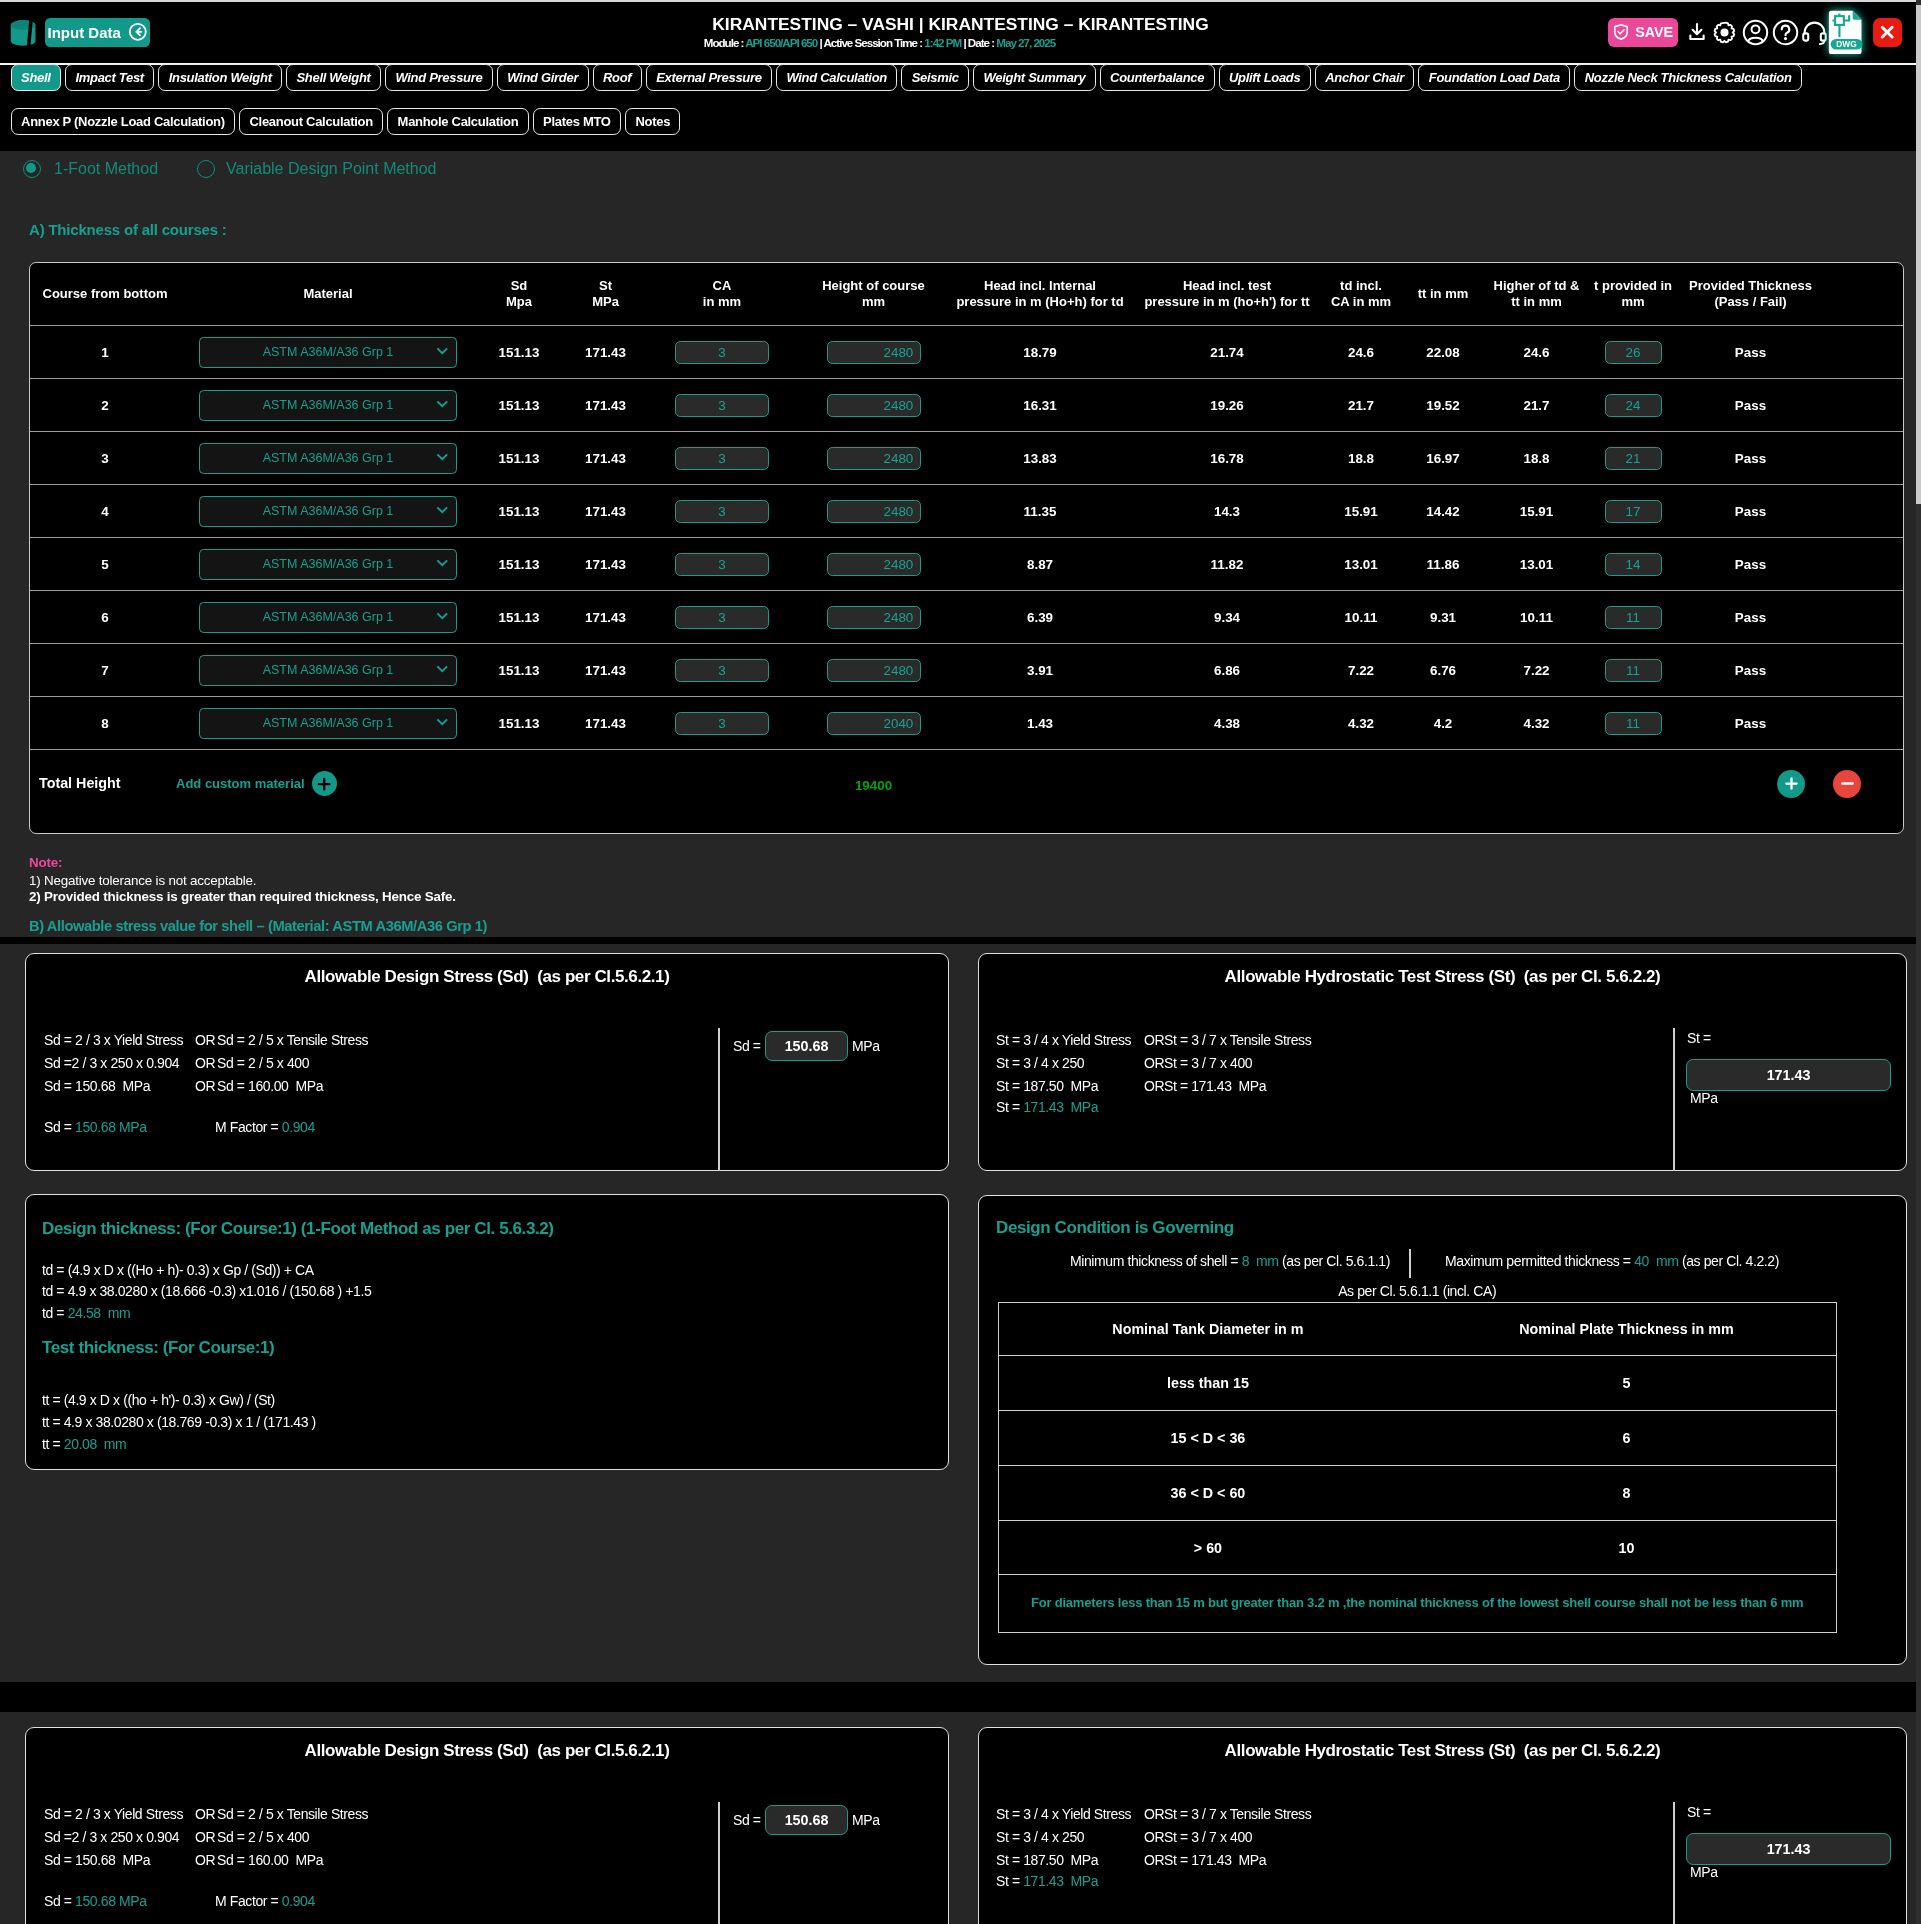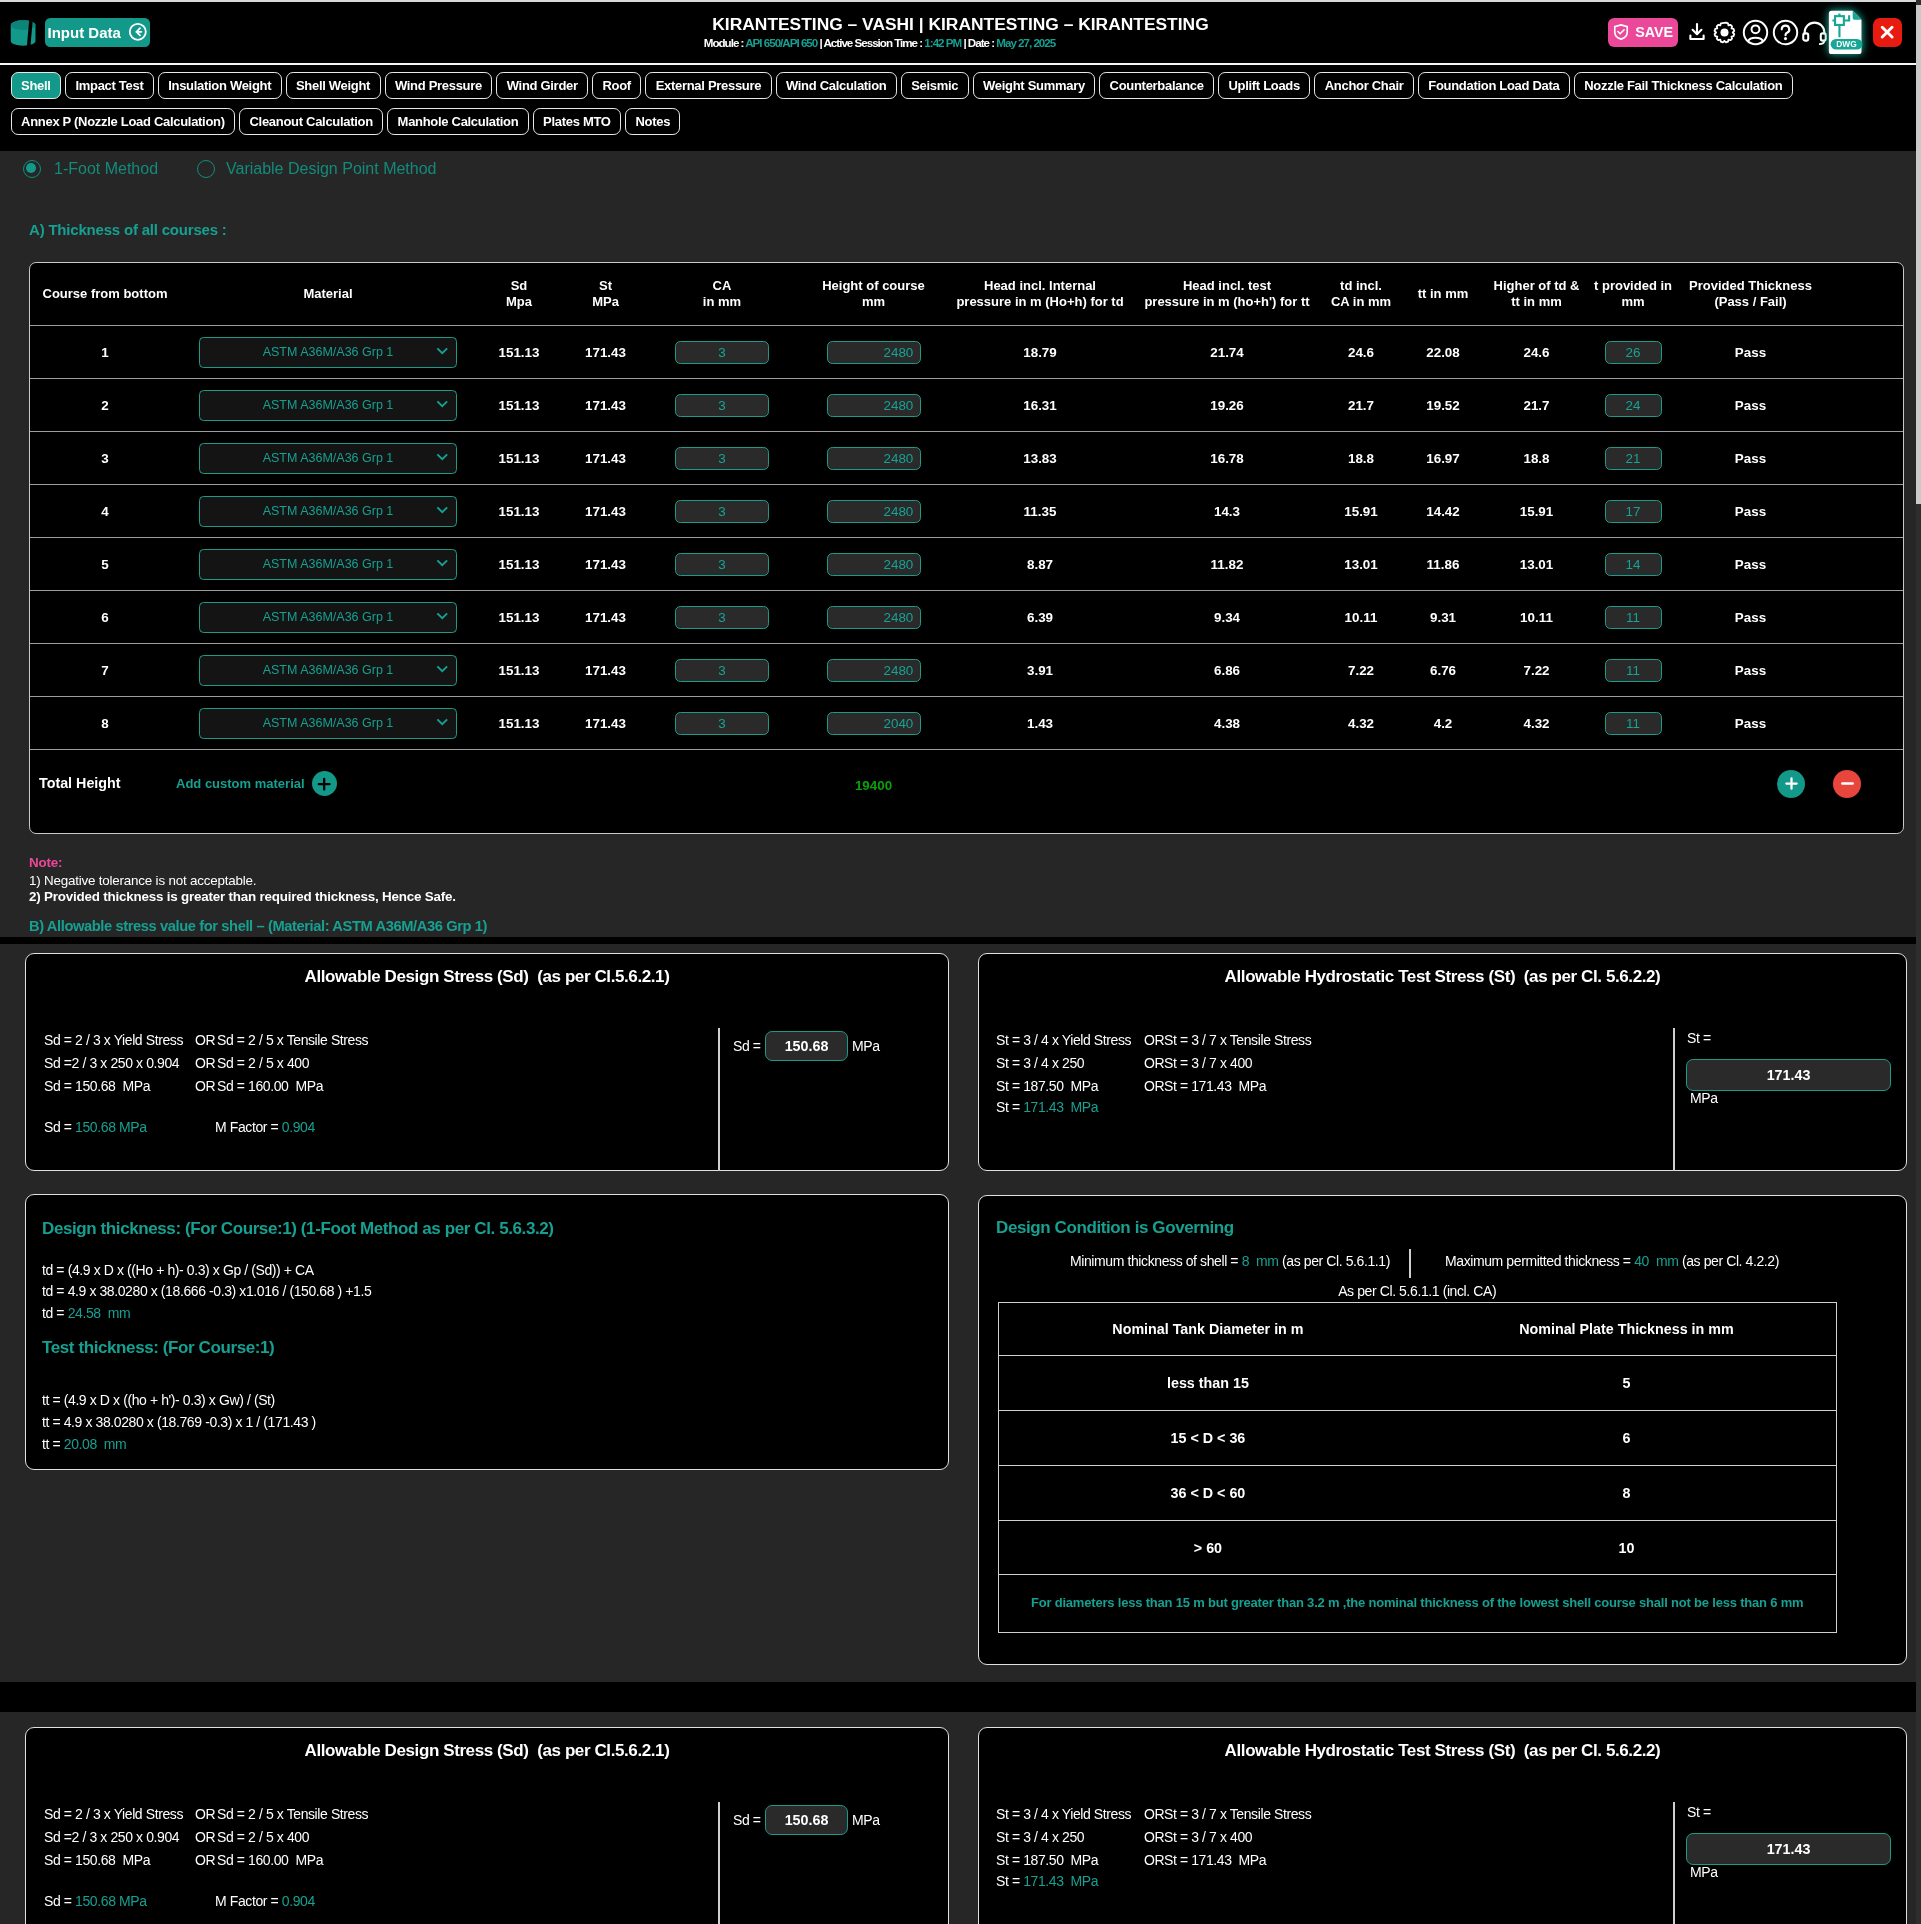--- a/index.html
+++ b/index.html
@@ -142,37 +142,37 @@
     <rect x="3" y="34" width="36" height="12" rx="6" fill="#17a796"></rect>
     <text x="21" y="43.5" text-anchor="middle" font-family="Liberation Sans" font-size="9.5" font-weight="bold" fill="#fff">DWG</text>
   </svg>
 </div>
 <div class="abs" id="btn-x">
   <svg width="14.3" height="14.3" viewBox="0 0 16 16">
       <path d="M2.5 2.5 L13.5 13.5 M13.5 2.5 L2.5 13.5" stroke="#fff" stroke-width="3.2" stroke-linecap="round"></path>
     </svg>
 </div>
 
-<div class="tabrow" style="top:72px;">
+<div class="tabrow" style="top:64px;font-style:italic;">
   <div class="tab on">Shell</div>
     <div class="tab">Impact Test</div>
     <div class="tab">Insulation Weight</div>
   <div class="tab">Shell Weight</div>
     <div class="tab">Wind Pressure</div>
     <div class="tab">Wind Girder</div>
   <div class="tab">Roof</div>
     <div class="tab">External Pressure</div>
     <div class="tab">Wind Calculation</div>
   <div class="tab">Seismic</div>
     <div class="tab">Weight Summary</div>
     <div class="tab">Counterbalance</div>
   <div class="tab">Uplift Loads</div>
     <div class="tab">Anchor Chair</div>
     <div class="tab">Foundation Load Data</div>
-  <div class="tab">Nozzle Fail Thickness Calculation</div>
+  <div class="tab">Nozzle Neck Thickness Calculation</div>
 </div>
 <div class="tabrow" style="top:108px;">
   <div class="tab">Annex P (Nozzle Load Calculation)</div>
     <div class="tab">Cleanout Calculation</div>
   <div class="tab">Manhole Calculation</div>
     <div class="tab">Plates MTO</div>
     <div class="tab">Notes</div>
 </div>
 
 <div class="radio" style="left:23px;top:160px;">

